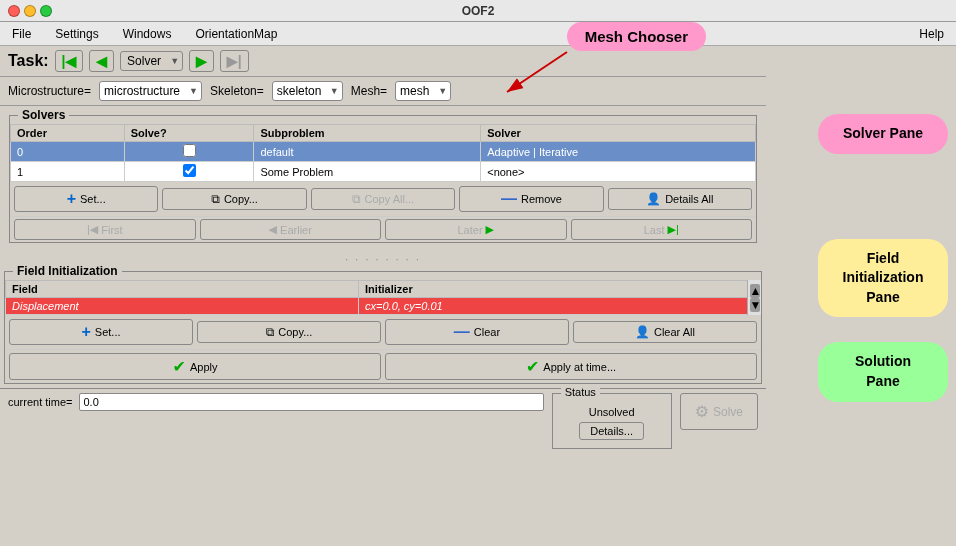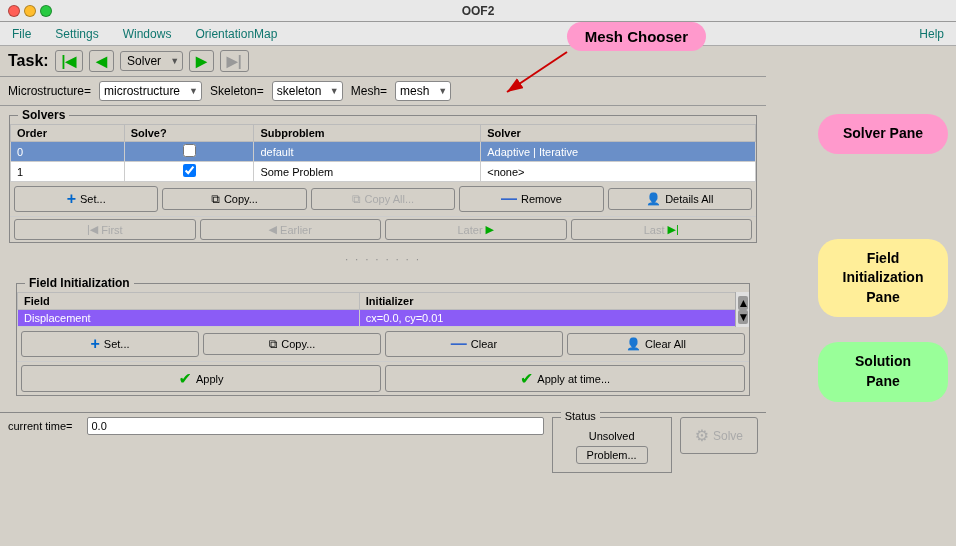--- a/index.html
+++ b/index.html
@@ -49,21 +49,21 @@
       background: #e8e8e8;
       height: 24px;
       display: flex;
       align-items: center;
       padding: 0 8px;
       border-bottom: 1px solid #aaa;
       gap: 16px;
     }
     .menubar-item {
       font-size: 12px;
-      color: #0f766e;
+      color: #000000;
       cursor: pointer;
       padding: 2px 4px;
     }
     .menubar-help { margin-left: auto; }
 
     
     .main {
       display: flex;
       height: calc(546px - 22px - 24px);
     }
@@ -239,21 +239,21 @@
       text-align: center;
       color: #888;
       font-size: 10px;
       padding: 2px 0;
       letter-spacing: 2px;
     }
 
     
     .field-section {
       border: 1px solid #888;
-      margin: 16px;
+      margin: 4px;
       background: #d4d0c8;
       position: relative;
     }
 
     .field-table {
       width: 100%;
       border-collapse: collapse;
       margin-top: 8px;
     }
     .field-table th {
@@ -263,41 +263,41 @@
       font-size: 11px;
       font-weight: bold;
       text-align: left;
     }
     .field-table td {
       border: 1px solid #ccc;
       padding: 2px 6px;
       font-size: 11px;
       background: white;
     }
-    .field-row-selected td { background: #8b5cf6; color: white; }
+    .field-row-selected td { background: #ef4444; color: white; font-style: italic; }
 
     
     .solution-section {
       background: #d4d0c8;
       border-top: 1px solid #888;
       padding: 4px 8px;
       display: flex;
       gap: 8px;
       align-items: flex-start;
     }
     .solution-fields {
       flex: 1;
       display: flex;
       flex-direction: column;
       gap: 4px;
     }
     .field-row {
       display: flex;
       align-items: center;
-      gap: 14px;
+      gap: 6px;
     }
     .field-text { font-size: 11px; white-space: nowrap; }
     .text-input {
       flex: 1;
       border: 1px solid #888;
       background: white;
       padding: 2px 4px;
       font-size: 11px;
       border-radius: 2px;
     }
@@ -571,21 +571,21 @@
         <div class="field-row">
           <span class="field-text">current time=</span>
           <input type="text" class="text-input" value="0.0" style="">
         </div>
       </div>
 
       <div class="status-wrapper" style="position:relative; padding-top:12px;">
         <span class="status-group-label">Status</span>
         <div style="display:flex; flex-direction:column; align-items:center; gap:4px;">
           <span class="status-text">Unsolved</span>
-          <button class="details-btn">Problem...</button>
+          <button class="details-btn">Details...</button>
         </div>
       </div>
 
       <button class="solve-btn">
         <span style="font-size:16px; color:#aaa;">⚙</span>
         <span>Solve</span>
       </button>
     </div>
 
   </div>

